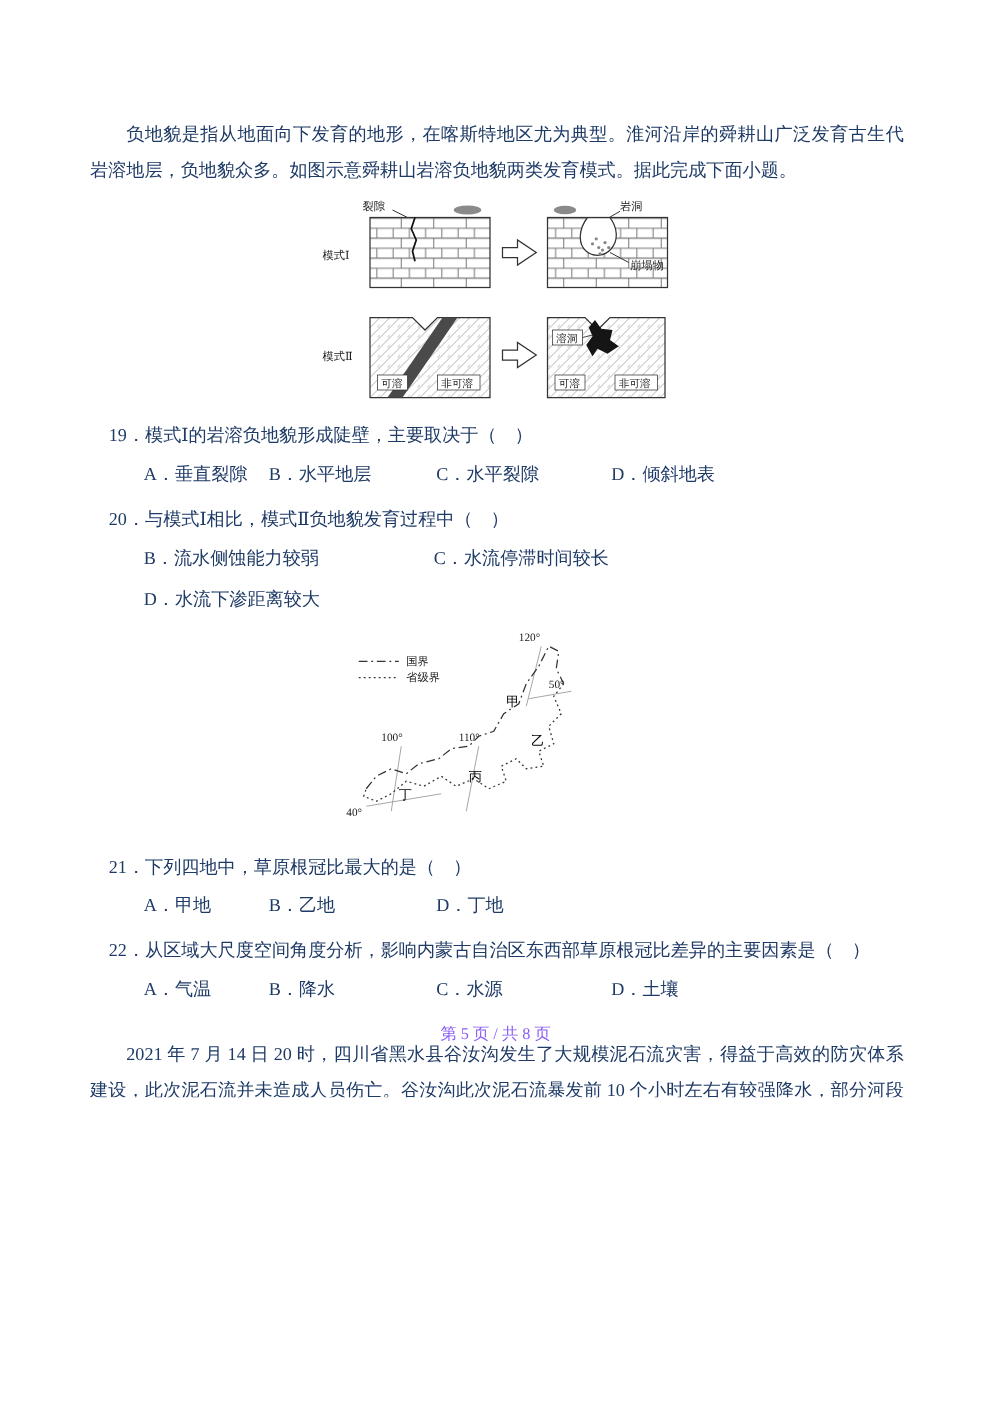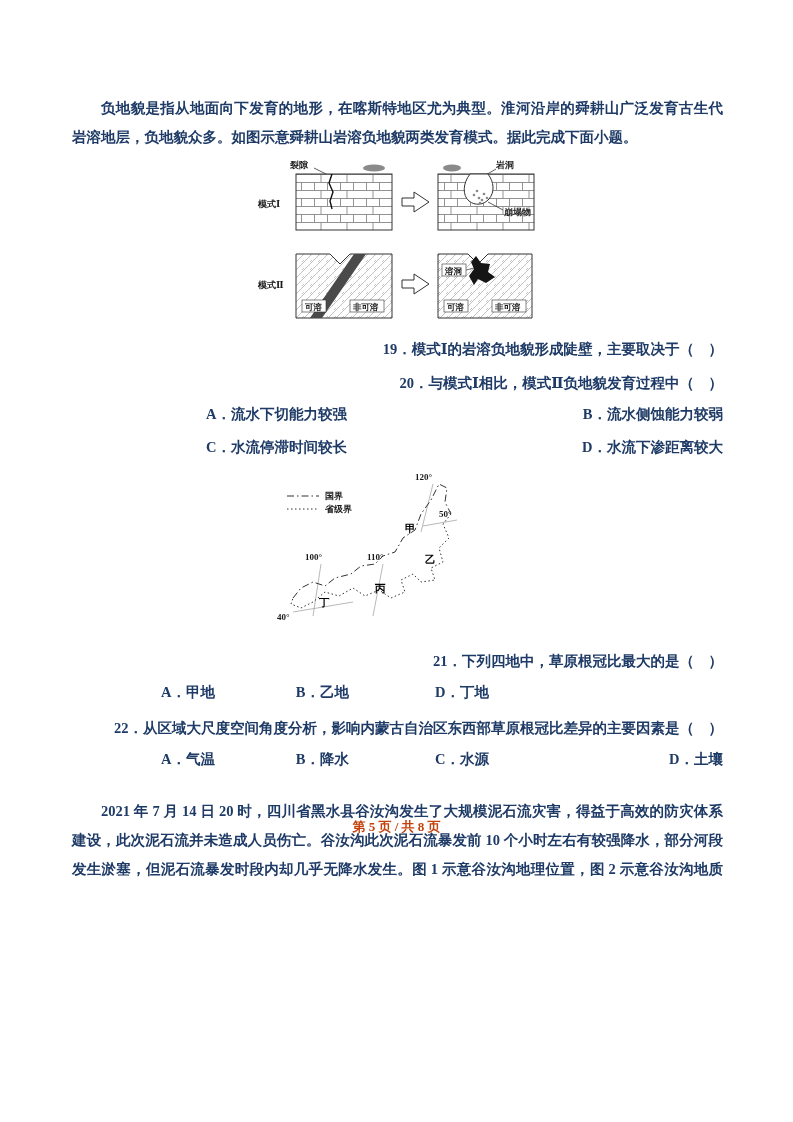--- a/index.html
+++ b/index.html
@@ -1,29 +1,29 @@
 <!DOCTYPE html>
 <html><head>
 <meta charset="utf-8">
 <style>
   html,body{margin:0;padding:0;background:#ffffff;}
   body{font-family:"Liberation Serif","DejaVu Serif",serif;}
   .page{width:793px;height:878px;margin:0 auto;background:#fff;position:relative;
-        padding:94px 70px 0 72px;box-sizing:border-box;color:#1e3a66;overflow:hidden;font-weight:bold;}
+        padding:94px 70px 0 72px;box-sizing:border-box;color:#1e3a66;overflow:hidden;}
   .para{font-size:14.5px;line-height:29px;text-align:justify;text-indent:2em;margin:0;}
-  .question{padding-left:15px;margin-top:4px;text-align:right;}
+  .question{padding-left:15px;margin-top:4px;}
   .qtext{font-size:14.5px;line-height:30px;margin:0;}
   .opts{padding-left:28px;font-size:14.5px;line-height:33px;}
   .opts4{display:grid;grid-template-columns:100px 134px 140px auto;}
   .opts2{display:grid;grid-template-columns:232px auto;}
   .figure{display:flex;justify-content:center;margin:6px 0 4px 0;}
   svg text{font-size:9px;fill:#1a1a1a;font-family:"Liberation Serif","DejaVu Serif",serif;}
   svg text.small{font-size:8.5px;}
   svg text.pt{font-size:10.5px;fill:#000;}
-  .footer{position:absolute;left:0;right:0;bottom:42px;text-align:center;font-size:13px;color:#c2410c;}
+  .footer{position:absolute;left:0;right:0;bottom:42px;text-align:center;font-size:13px;color:#8b5cf6;}
 </style>
 </head>
 <body>
 
 <div class="page">
 
   <p class="para">负地貌是指从地面向下发育的地形，在喀斯特地区尤为典型。淮河沿岸的舜耕山广泛发育古生代岩溶地层，负地貌众多。如图示意舜耕山岩溶负地貌两类发育模式。据此完成下面小题。</p>
 
   <div class="figure">
     <svg width="284" height="172" viewBox="0 0 284 172">
@@ -95,26 +95,31 @@
         <g>
           <rect x="236" y="142" width="34" height="12" fill="#fff" stroke="#333" stroke-width=".6"></rect>
           <text x="239" y="151.5" class="small">非可溶</text>
         </g>
       </g>
     </svg>
   </div>
 
   <section class="question">
     <p class="qtext">19．模式Ⅰ的岩溶负地貌形成陡壁，主要取决于（　）</p>
+    <div class="opts opts4">
+      <span>A．垂直裂隙</span>
+      <span>B．水平地层</span>
+      <span>C．水平裂隙</span>
+      <span>D．倾斜地表</span>
+    </div>
   </section>
 
   <section class="question">
     <p class="qtext">20．与模式Ⅰ相比，模式Ⅱ负地貌发育过程中（　）</p>
     <div class="opts opts2">
-      <span>A．流水下切能力较强</span>
       <span>B．流水侧蚀能力较弱</span>
       <span>C．水流停滞时间较长</span>
       <span>D．水流下渗距离较大</span>
     </div>
   </section>
 
 
   <div class="figure">
     <svg width="250" height="172" viewBox="0 0 250 172">
       <g>

